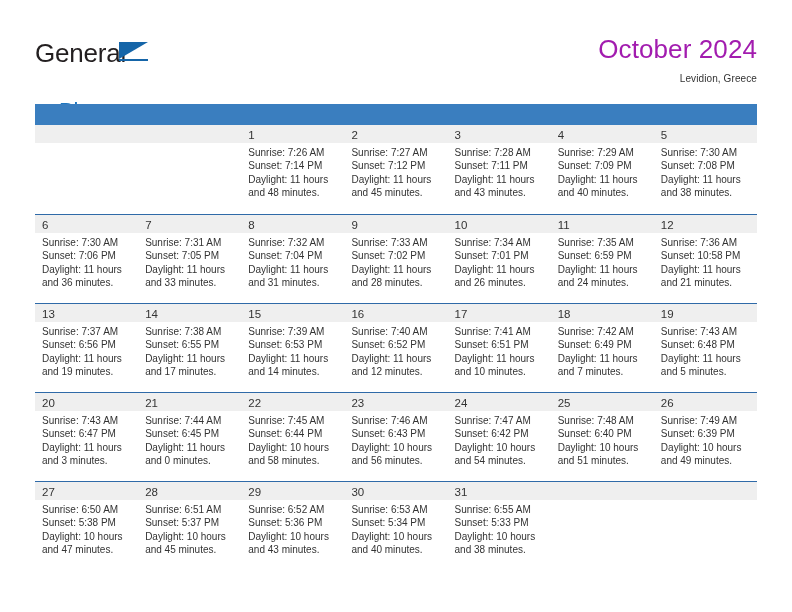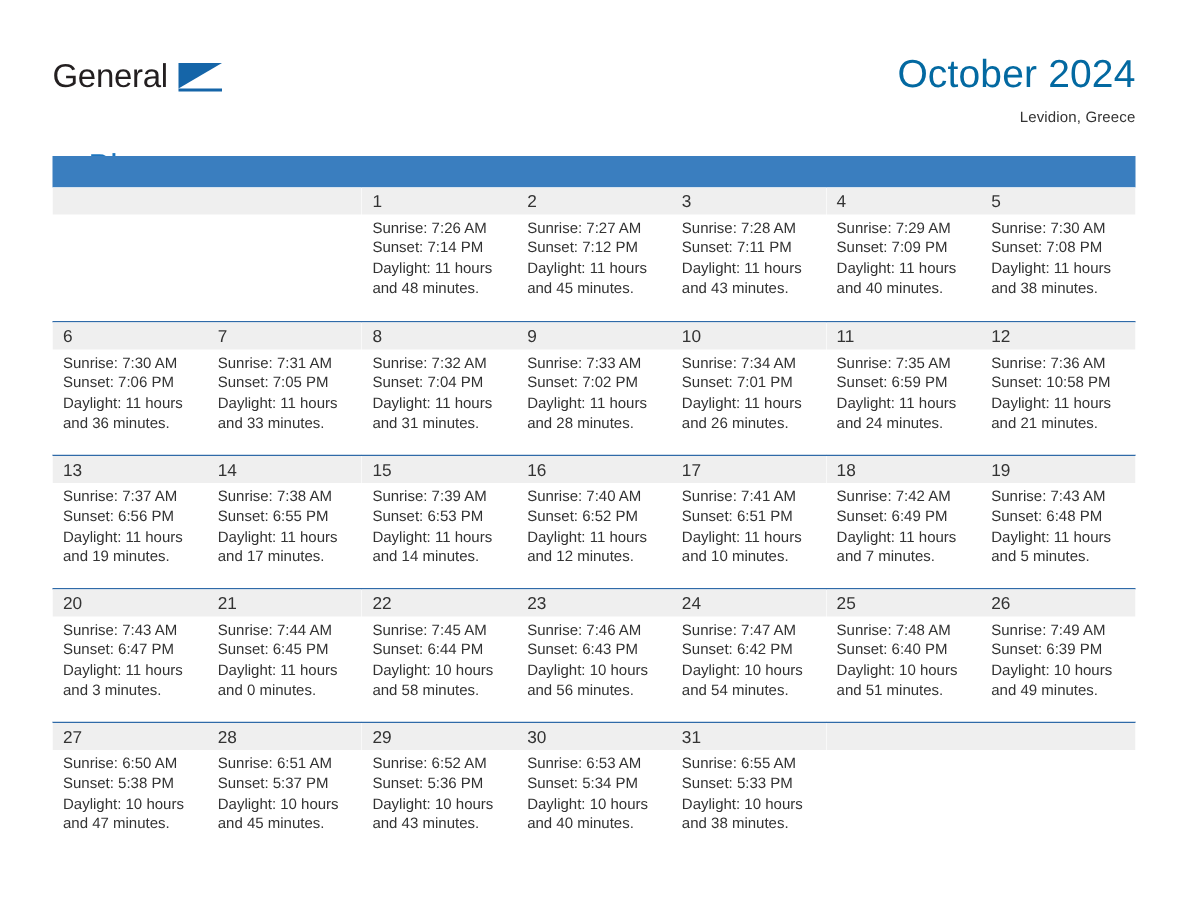--- a/index.html
+++ b/index.html
@@ -28,21 +28,21 @@
     position: absolute;
     left: 35px;
     top: 38px;
     width: 160px;
     height: 52px;
   }
   .logo-general {
     position: absolute;
     left: 0;
     top: 0;
-    font-size: 22px;
+    font-size: 26px;
     letter-spacing: -0.2px;
     color: #231f20;
     font-family: "Liberation Sans", sans-serif;
   }
   .logo-blue {
     position: absolute;
     left: 24px;
     top: 20px;
     font-size: 22px;
     letter-spacing: -0.2px;
@@ -69,21 +69,21 @@
   }
 
   .title-block {
     position: absolute;
     right: 35px;
     top: 33px;
     text-align: right;
   }
   .month-title {
     font-size: 26px;
-    color: #0369a1;
+    color: #a21caf;
     font-weight: normal;
     line-height: 32px;
     letter-spacing: 0.1px;
   }
   .location {
     font-size: 10px;
     color: #333333;
     line-height: 20px;
     margin-top: 4px;
     letter-spacing: 0.1px;

